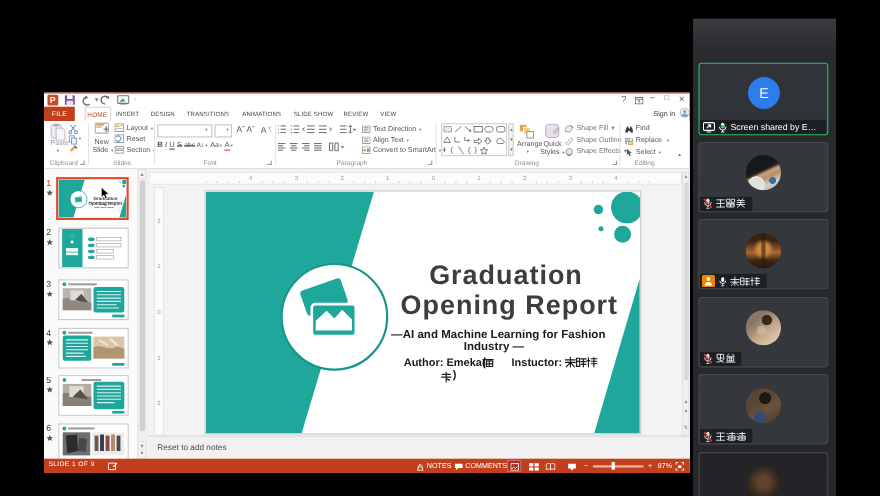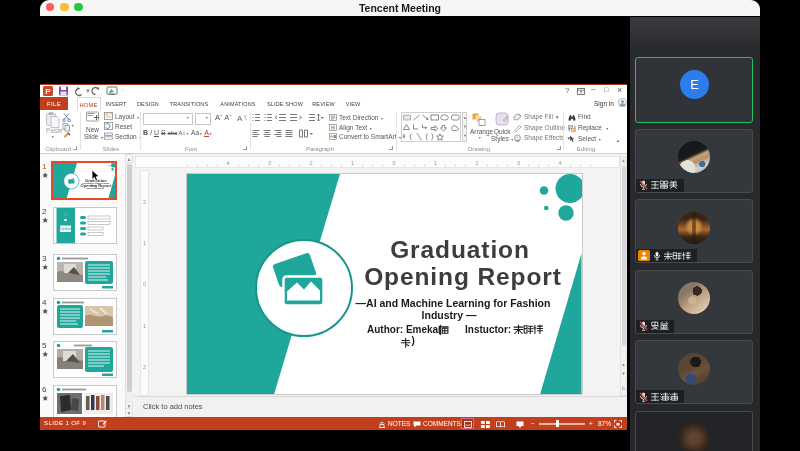--- a/index.html
+++ b/index.html
@@ -62,26 +62,20 @@
     border:1px solid #484a4e; border-radius:3px; overflow:hidden; }
   .avatar { position:absolute; width:32px; height:32px; border-radius:50%; overflow:hidden; }
   .nlabel { position:absolute; left:0; bottom:0; height:13px; background:rgba(16,17,19,0.62);
     color:#fff; font-size:8px; display:flex; align-items:center; padding:0 5px 0 3px; }
   .micoff { position:relative; width:9px; height:10px; margin-right:3px; }
 </style>
 </head>
 <body>
 <div id="stage">
 
-  <div id="macbar" class="abs">
-    <div class="dot" style="left:5.6px;background:#ff5e57;"></div>
-    <div class="dot" style="left:19.8px;background:#fdbc2e;"></div>
-    <div class="dot" style="left:34px;background:#27c83f;"></div>
-    <div class="t">Tencent Meeting</div>
-  </div>
 
   <div id="ppt" class="abs">
     <div class="abs" style="left:0;top:0;width:587px;height:1px;background:#a33c22;"></div>
 
     <svg class="qat" style="left:3px" width="80" height="11" viewBox="0 0 80 11">
       <rect x="0" y="0" width="10" height="10" rx="1.5" fill="#d04727"></rect>
       <text x="5" y="8" font-size="8" fill="#fff" text-anchor="middle" font-weight="bold" font-family="Liberation Sans">P</text>
       <rect x="16" y="0.5" width="9" height="9" rx="1" fill="#7c4fa8"></rect>
       <rect x="18" y="0.5" width="5" height="3.5" fill="#fff"></rect>
       <rect x="17.5" y="5.5" width="6" height="4" fill="#e8e2ee"></rect>
@@ -493,21 +487,21 @@
           </svg>
         </div>
         <div id="sscroll" class="abs">
           <div class="abs" style="left:0;top:0;width:5px;height:8px;font-size:4.5px;color:#888;text-align:center;line-height:8px;">▲</div>
           <div class="abs" style="left:0.5px;top:9px;width:4px;height:180px;background:#d8d8d8;border-radius:2px;"></div>
           <div class="abs" style="left:0;top:204px;width:5px;height:8px;font-size:4.5px;color:#888;text-align:center;line-height:8px;">▲</div>
           <div class="abs" style="left:0;top:213px;width:5px;height:8px;font-size:4.5px;color:#888;text-align:center;line-height:8px;">▼</div>
           <div class="abs" style="left:0;top:228px;width:5px;height:8px;font-size:4.5px;color:#888;text-align:center;line-height:8px;">⇅</div>
         </div>
         <div id="notesbar" class="abs">
-            <span style="position:absolute;left:9px;top:5px;">Click to add notes</span>
+            <span style="position:absolute;left:9px;top:5px;">Reset to add notes</span>
           </div>
       </div>
     </div>
     <div id="statusbar" class="abs">
       <div class="sbt" style="left:4px;font-size:6px;letter-spacing:0.4px;">SLIDE 1 OF 9</div>
       <svg class="abs" style="left:58px;top:3px;" width="9" height="8" viewBox="0 0 9 8">
         <rect x="0.5" y="1" width="6.5" height="6" rx="0.5" fill="none" stroke="#fff" stroke-width="0.9"></rect>
         <path d="M4.5 4 L8 0.5 L8.8 1.3 L5.3 4.8z" fill="#fff"></path>
       </svg>
       <svg class="abs" style="left:338px;top:3.5px;" width="8" height="7" viewBox="0 0 8 7">
@@ -546,20 +540,33 @@
         <rect x="2.5" y="3" width="3" height="2.5" fill="#fff"></rect>
       </svg>
     </div>
   </div>
 
   <div id="sidebar" class="abs">
 
     <div class="cell" style="top:40px;height:66px;border:1.5px solid #23c160;background:#303338;">
       <div class="avatar" style="left:44px;top:12px;width:29px;height:29px;background:#2c7de9;
         color:#fff;font-size:13px;text-align:center;line-height:29px;">E</div>
+      <div class="nlabel" style="width:115px;">
+        <svg width="11" height="10" viewBox="0 0 11 10" style="margin-right:3px;">
+          <rect x="0.5" y="0.5" width="10" height="7" rx="1" fill="none" stroke="#fff" stroke-width="1"></rect>
+          <path d="M3.5 9h4" stroke="#fff" stroke-width="1"></path>
+          <path d="M3.5 5.5 L7 2.5 M7 2.5 l-2.5 0 M7 2.5 l0 2.5" stroke="#fff" stroke-width="1" fill="none"></path>
+        </svg>
+        <svg width="8" height="10" viewBox="0 0 8 10" style="margin-right:3px;">
+          <rect x="2.4" y="0.5" width="3.2" height="5" rx="1.6" fill="#fff"></rect>
+          <rect x="2.4" y="2.8" width="3.2" height="2.7" rx="0" fill="#35c95f"></rect>
+          <path d="M1 4.2 a3 3 0 0 0 6 0 M4 7.2 v1.6 M2.5 9h3" stroke="#fff" stroke-width="0.9" fill="none"></path>
+        </svg>
+        <span>Screen shared by E…</span>
+      </div>
     </div>
 
     <div class="cell" style="top:111.5px;">
       <div class="avatar" style="left:42px;top:11.5px;background:
         radial-gradient(circle at 30% 85%, #dfe3da 0 22%, transparent 23%),
         radial-gradient(circle at 76% 72%, #3c6ea5 0 9%, transparent 10%),
         linear-gradient(155deg, #17181b 0 38%, #23211f 45%, #caa27a 52%, #b8906a 62%, #cdd3cc 78%, #9aa89a 100%);"></div>
       <div class="nlabel">
         <svg class="micoff" width="9" height="10" viewBox="0 0 9 10">
           <rect x="3" y="0.5" width="3" height="5" rx="1.5" fill="#dcdcdc"></rect>

